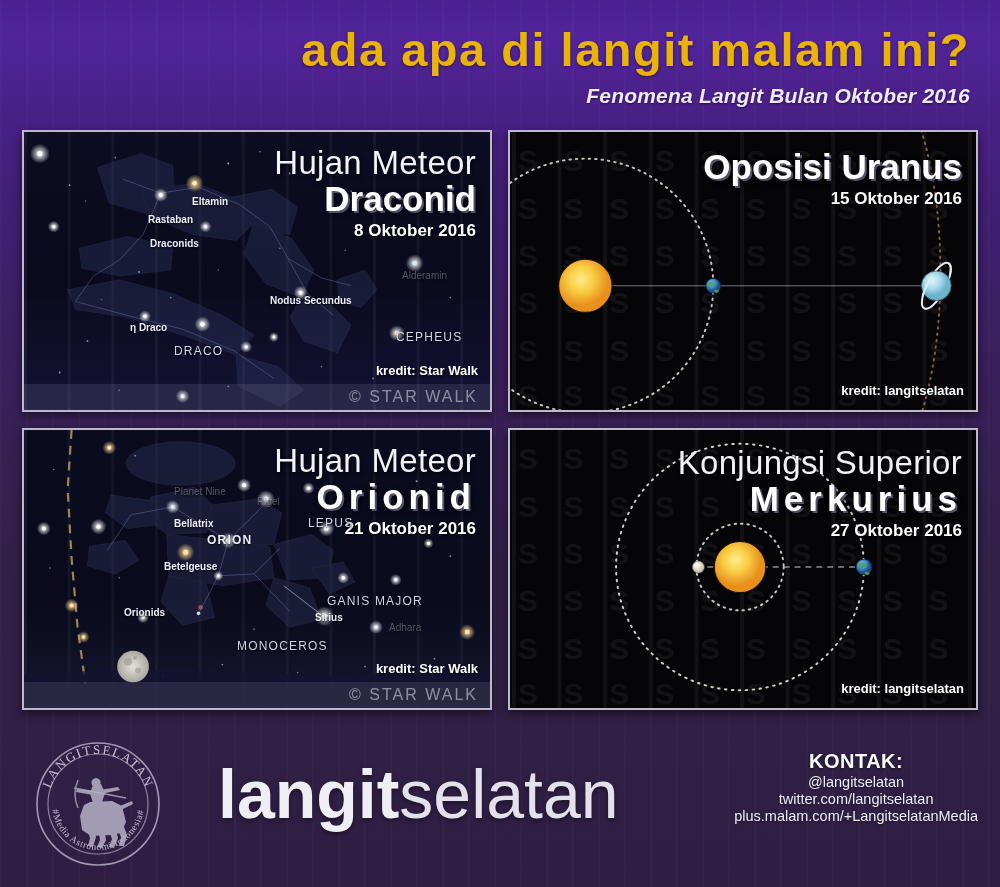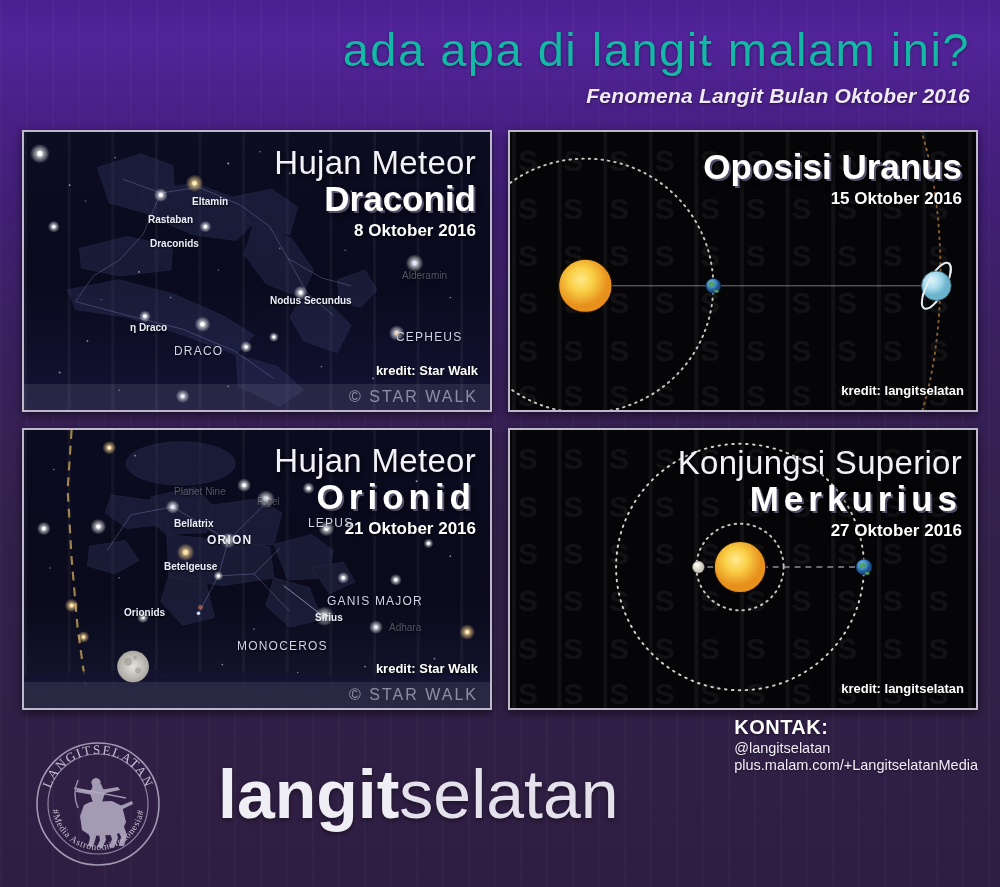--- a/index.html
+++ b/index.html
@@ -17,21 +17,21 @@
     position:absolute; inset:0; pointer-events:none; z-index:2;
     background:repeating-linear-gradient(90deg,
       rgba(255,255,255,.022) 0px, rgba(255,255,255,.022) 2px,
       rgba(0,0,0,0) 2px, rgba(0,0,0,0) 26px);
   }
 
   
   .header{ position:absolute; left:0; top:0; width:1000px; height:120px; z-index:5; }
   .main-title{
     position:absolute; right:30px; top:22px;
-    font-size:47px; letter-spacing:1.5px; color:#14b8a6; font-weight:400;
+    font-size:47px; letter-spacing:1.5px; color:#eab308; font-weight:700;
     text-shadow:0 1px 3px rgba(0,0,0,.45);
     white-space:nowrap;
   }
   .sub-title{
     position:absolute; right:30px; top:84px;
     font-size:21px; font-style:italic; font-weight:bold; color:#efeaf6;
     letter-spacing:.2px; white-space:nowrap;
     text-shadow:0 1px 2px rgba(0,0,0,.5);
   }
 
@@ -89,21 +89,21 @@
   .footer{ position:absolute; left:0; top:712px; width:1000px; height:175px; z-index:5; }
   .logo{ position:absolute; left:34px; top:28px; width:128px; height:128px; }
   .wordmark{
     position:absolute; left:218px; top:48px;
     font-size:68px; line-height:1; white-space:nowrap;
     text-shadow:0 2px 5px rgba(0,0,0,.45);
   }
   .wordmark .b{ font-weight:bold; color:#efeef4; }
   .wordmark .t{ font-weight:300; color:#e4e1ec; }
 
-  .kontak{ position:absolute; right:22px; top:4px; text-align:left;margin-left:48px; }
+  .kontak{ position:absolute; right:22px; top:38px; text-align:center;margin-left:48px; }
   .kontak .khead{
     font-size:20px; font-weight:bold; color:#ffffff; letter-spacing:.5px;
     text-shadow:0 1px 3px rgba(0,0,0,.5);
   }
   .kontak .kline{
     font-size:14.5px; color:#f0edf6; margin-top:1px; white-space:nowrap;
     text-shadow:0 1px 2px rgba(0,0,0,.4);
   }
 </style>
 </head>
@@ -665,17 +665,18 @@
     </g>
   </svg>
 
   <div class="wordmark">
     <span class="b">langit</span><span class="t">selatan</span>
   </div>
 
   <div class="kontak">
     <div class="khead">KONTAK:</div>
     <div class="kline">@langitselatan</div>
+    <div class="kline">twitter.com/langitselatan</div>
     <div class="kline">plus.malam.com/+LangitselatanMedia</div>
   </div>
 </div>
 
 <div class="band-overlay"></div>
 
 </body></html>

